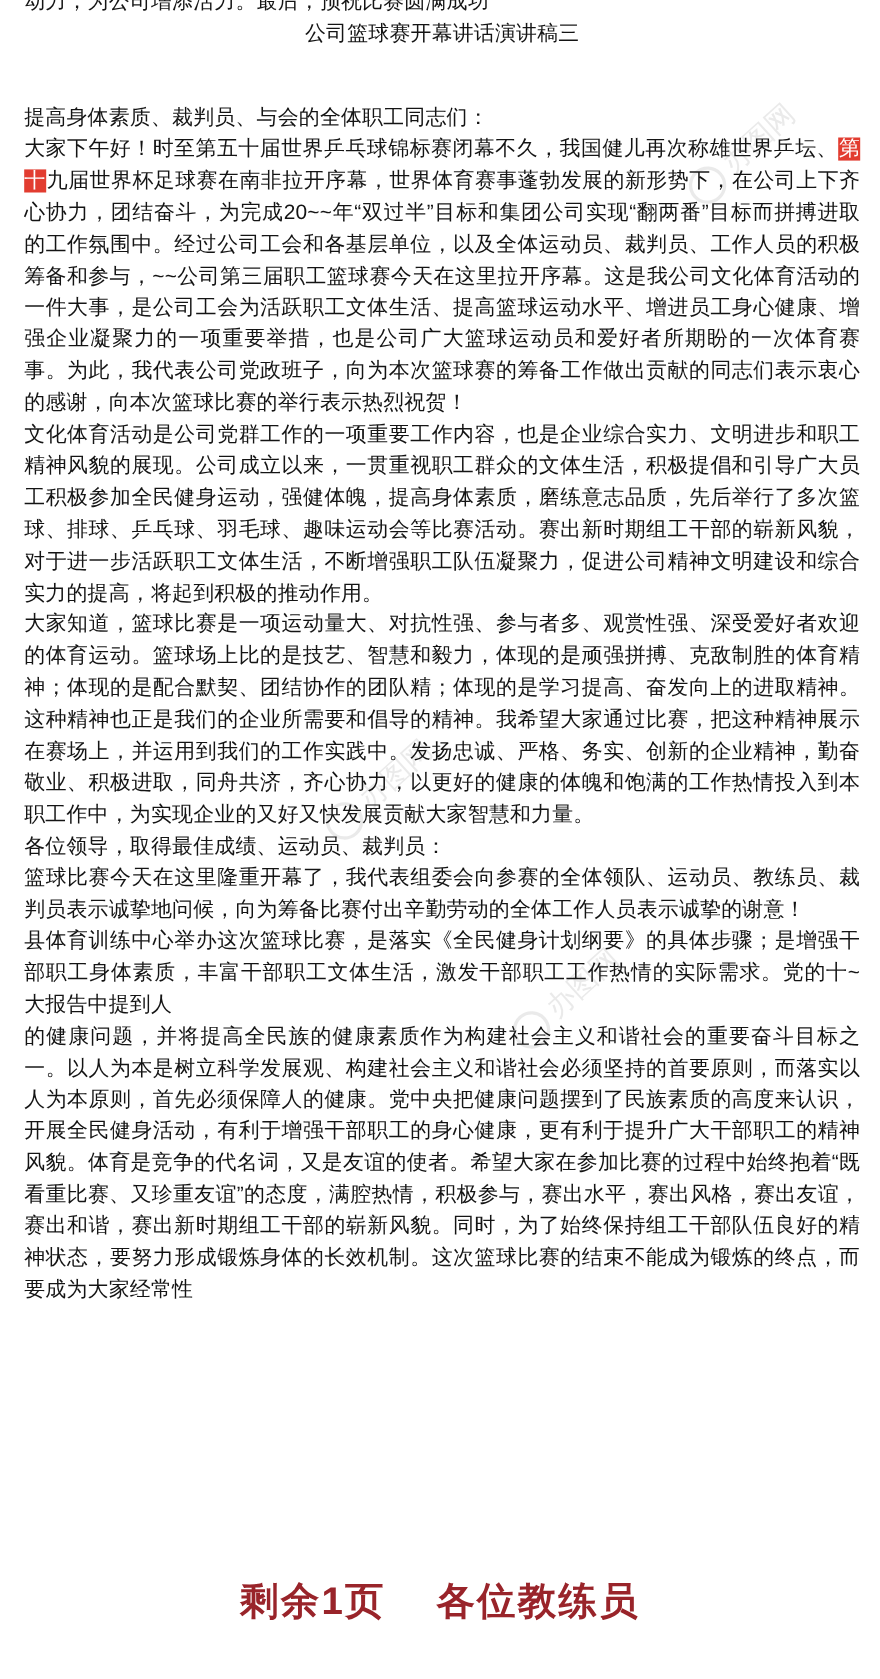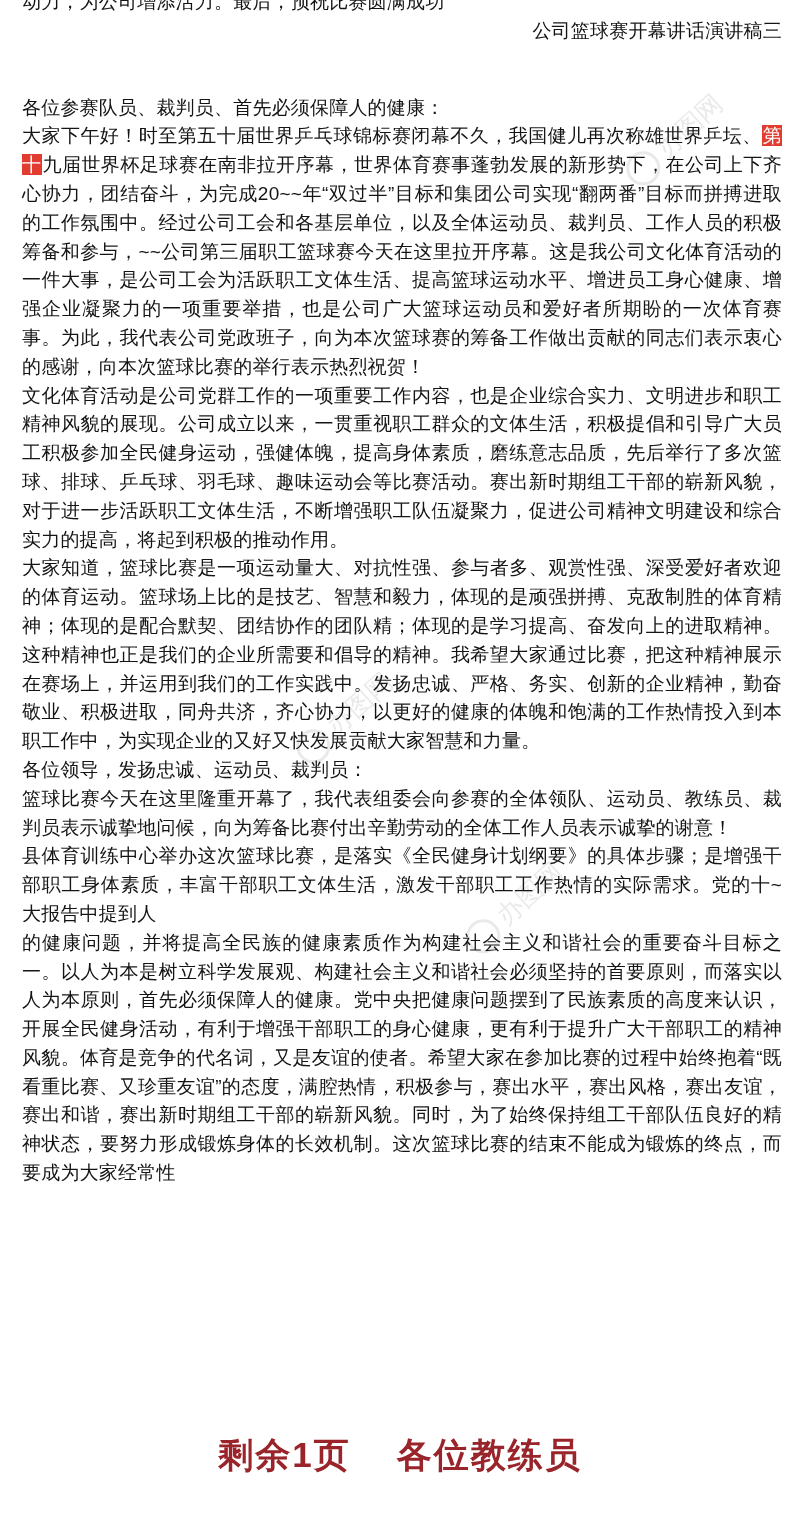--- a/index.html
+++ b/index.html
@@ -12,21 +12,21 @@
   }
   .page { position: absolute; inset: 0; overflow: hidden; }
 
   
   .doc {
     position: absolute; left: 22px; top: -12px; width: 760px;
     font-size: 19px; line-height: 28.8px;
     text-align: justify; letter-spacing: 0.2px;
   }
   .doc p { margin: 0; }
-  .doc p.heading { text-align: right; }
+  .doc p.heading { text-align: center; }
   .doc p.clipped { text-align: left; white-space: nowrap; overflow: hidden; }
   .spacer { height: 48px; }
 
   .hl {
     background: var(--hl, #e23c30);
     color: #ffffff;
     padding: 0 1px;
   }
 
   .footer {
@@ -67,25 +67,25 @@
   </div>
   <div class="watermark wm3">
     <span class="wm-ring"></span>
     <span>办图网</span>
   </div>
 
   <div class="doc" id="doc">
       <p class="clipped"><span>动力，为公司增添活力。最后，预祝比赛圆满成功</span></p>
       <p class="heading"><span>公司篮球赛开幕讲话演讲稿三</span></p>
       <div class="spacer"></div>
-      <p class="body"><span>各位参赛队员、裁判员、首先必须保障人的健康：</span></p>
+      <p class="body"><span>提高身体素质、裁判员、与会的全体职工同志们：</span></p>
       <p class="body"><span>大家下午好！时至第五十届世界乒乓球锦标赛闭幕不久，我国健儿再次称雄世界乒坛、</span><span class="hl">第十</span><span>九届世界杯足球赛在南非拉开序幕，世界体育赛事蓬勃发展的新形势下，在公司上下齐心协力，团结奋斗，为完成20~~年“双过半”目标和集团公司实现“翻两番”目标而拼搏进取的工作氛围中。经过公司工会和各基层单位，以及全体运动员、裁判员、工作人员的积极筹备和参与，~~公司第三届职工篮球赛今天在这里拉开序幕。这是我公司文化体育活动的一件大事，是公司工会为活跃职工文体生活、提高篮球运动水平、增进员工身心健康、增强企业凝聚力的一项重要举措，也是公司广大篮球运动员和爱好者所期盼的一次体育赛事。为此，我代表公司党政班子，向为本次篮球赛的筹备工作做出贡献的同志们表示衷心的感谢，向本次篮球比赛的举行表示热烈祝贺！</span></p>
       <p class="body"><span>文化体育活动是公司党群工作的一项重要工作内容，也是企业综合实力、文明进步和职工精神风貌的展现。公司成立以来，一贯重视职工群众的文体生活，积极提倡和引导广大员工积极参加全民健身运动，强健体魄，提高身体素质，磨练意志品质，先后举行了多次篮球、排球、乒乓球、羽毛球、趣味运动会等比赛活动。赛出新时期组工干部的崭新风貌，对于进一步活跃职工文体生活，不断增强职工队伍凝聚力，促进公司精神文明建设和综合实力的提高，将起到积极的推动作用。</span></p>
       <p class="body"><span>大家知道，篮球比赛是一项运动量大、对抗性强、参与者多、观赏性强、深受爱好者欢迎的体育运动。篮球场上比的是技艺、智慧和毅力，体现的是顽强拼搏、克敌制胜的体育精神；体现的是配合默契、团结协作的团队精；体现的是学习提高、奋发向上的进取精神。这种精神也正是我们的企业所需要和倡导的精神。我希望大家通过比赛，把这种精神展示在赛场上，并运用到我们的工作实践中。发扬忠诚、严格、务实、创新的企业精神，勤奋敬业、积极进取，同舟共济，齐心协力，以更好的健康的体魄和饱满的工作热情投入到本职工作中，为实现企业的又好又快发展贡献大家智慧和力量。</span></p>
-      <p class="body"><span>各位领导，发扬忠诚、运动员、裁判员：</span></p>
+      <p class="body"><span>各位领导，取得最佳成绩、运动员、裁判员：</span></p>
       <p class="body"><span>篮球比赛今天在这里隆重开幕了，我代表组委会向参赛的全体领队、运动员、教练员、裁判员表示诚挚地问候，向为筹备比赛付出辛勤劳动的全体工作人员表示诚挚的谢意！</span></p>
       <p class="body"><span>县体育训练中心举办这次篮球比赛，是落实《全民健身计划纲要》的具体步骤；是增强干部职工身体素质，丰富干部职工文体生活，激发干部职工工作热情的实际需求。党的十~大报告中提到人</span></p>
       <p class="body"><span>的健康问题，并将提高全民族的健康素质作为构建社会主义和谐社会的重要奋斗目标之一。以人为本是树立科学发展观、构建社会主义和谐社会必须坚持的首要原则，而落实以人为本原则，首先必须保障人的健康。党中央把健康问题摆到了民族素质的高度来认识，开展全民健身活动，有利于增强干部职工的身心健康，更有利于提升广大干部职工的精神风貌。体育是竞争的代名词，又是友谊的使者。希望大家在参加比赛的过程中始终抱着“既看重比赛、又珍重友谊”的态度，满腔热情，积极参与，赛出水平，赛出风格，赛出友谊，赛出和谐，赛出新时期组工干部的崭新风貌。同时，为了始终保持组工干部队伍良好的精神状态，要努力形成锻炼身体的长效机制。这次篮球比赛的结束不能成为锻炼的终点，而要成为大家经常性</span></p>
     </div>
 
   <div class="footer">
     <span>剩余1页</span>
     <span>各位教练员</span>
   </div>
 

